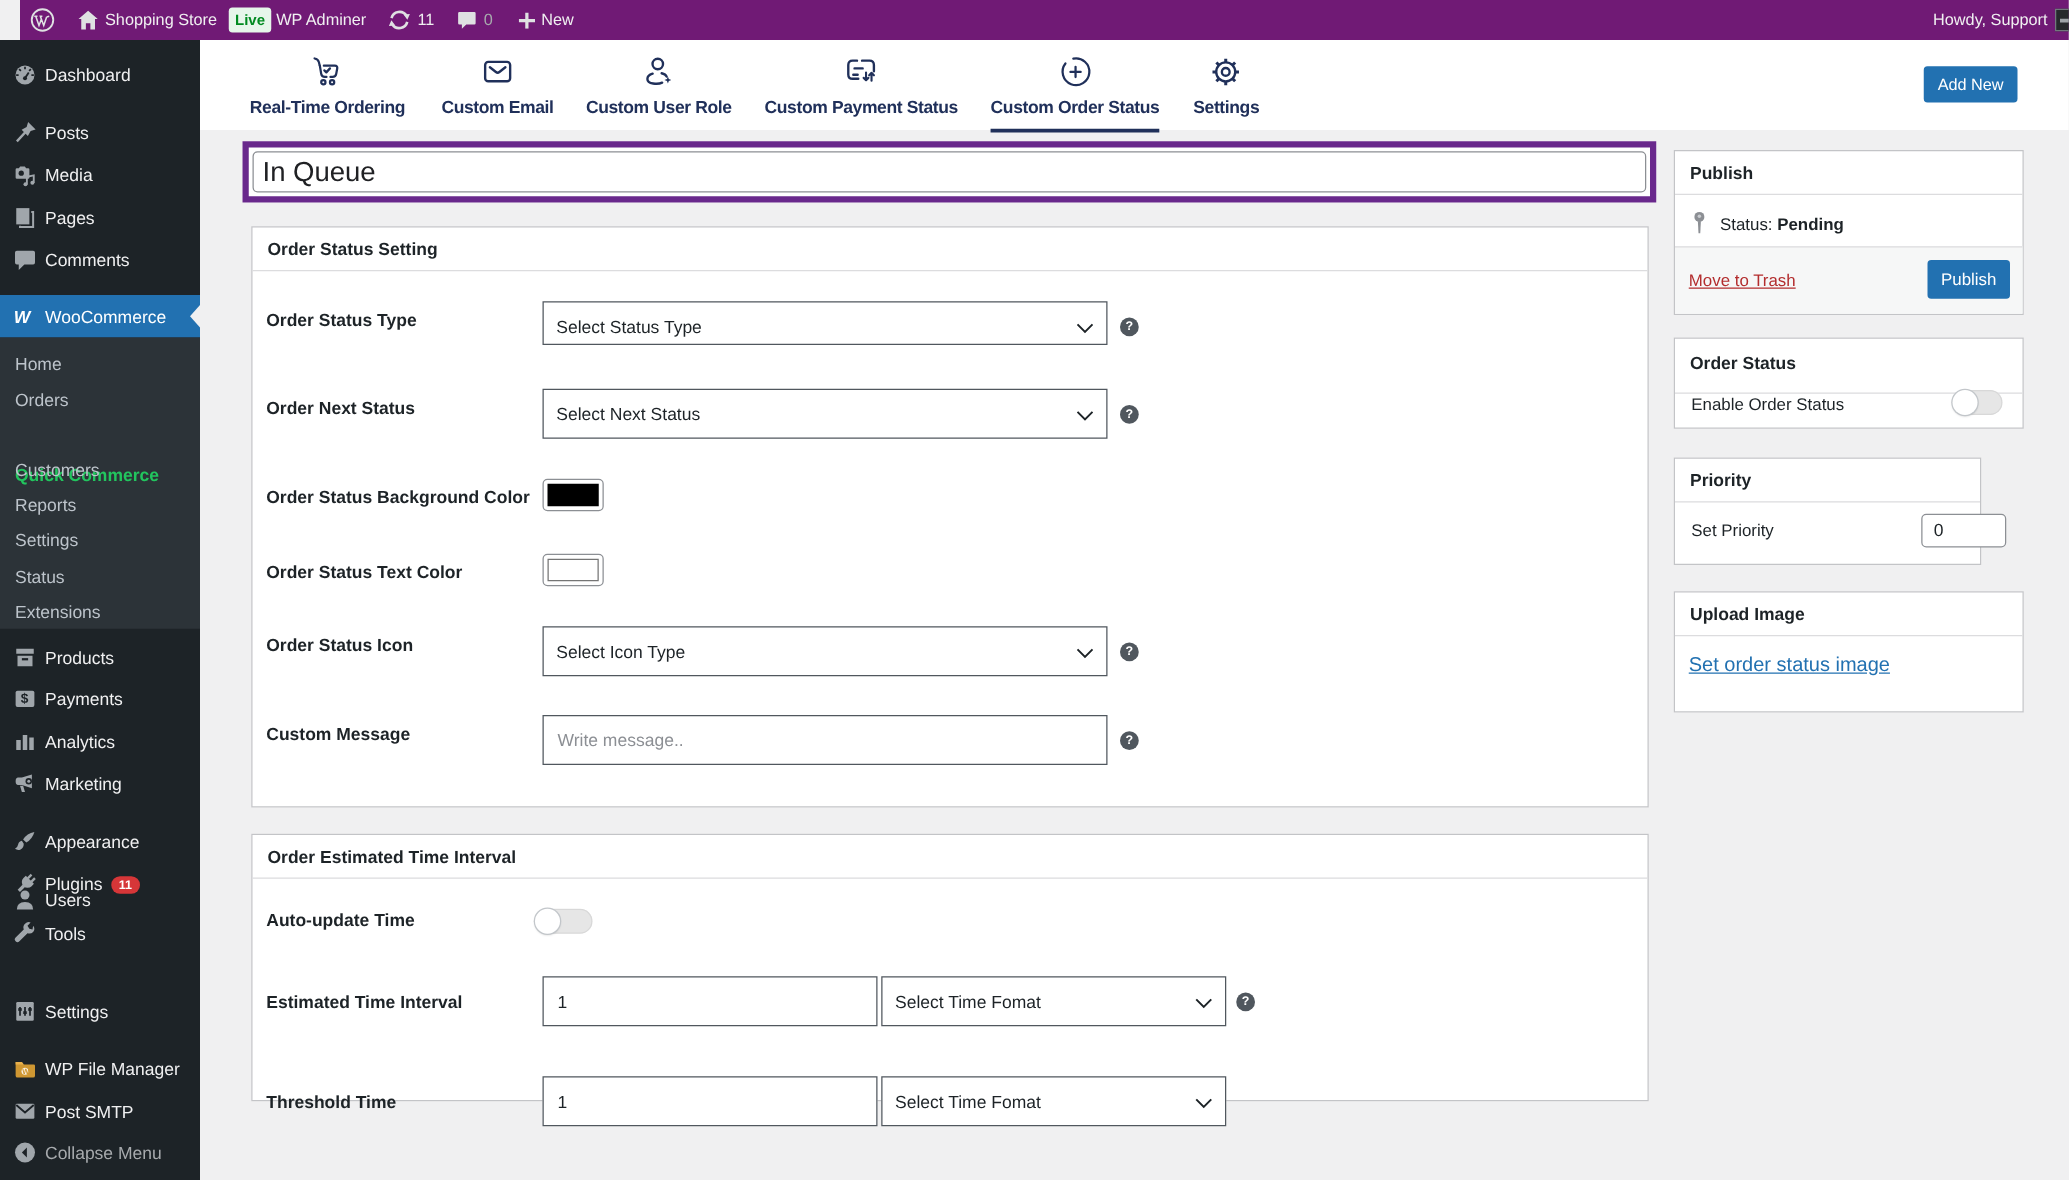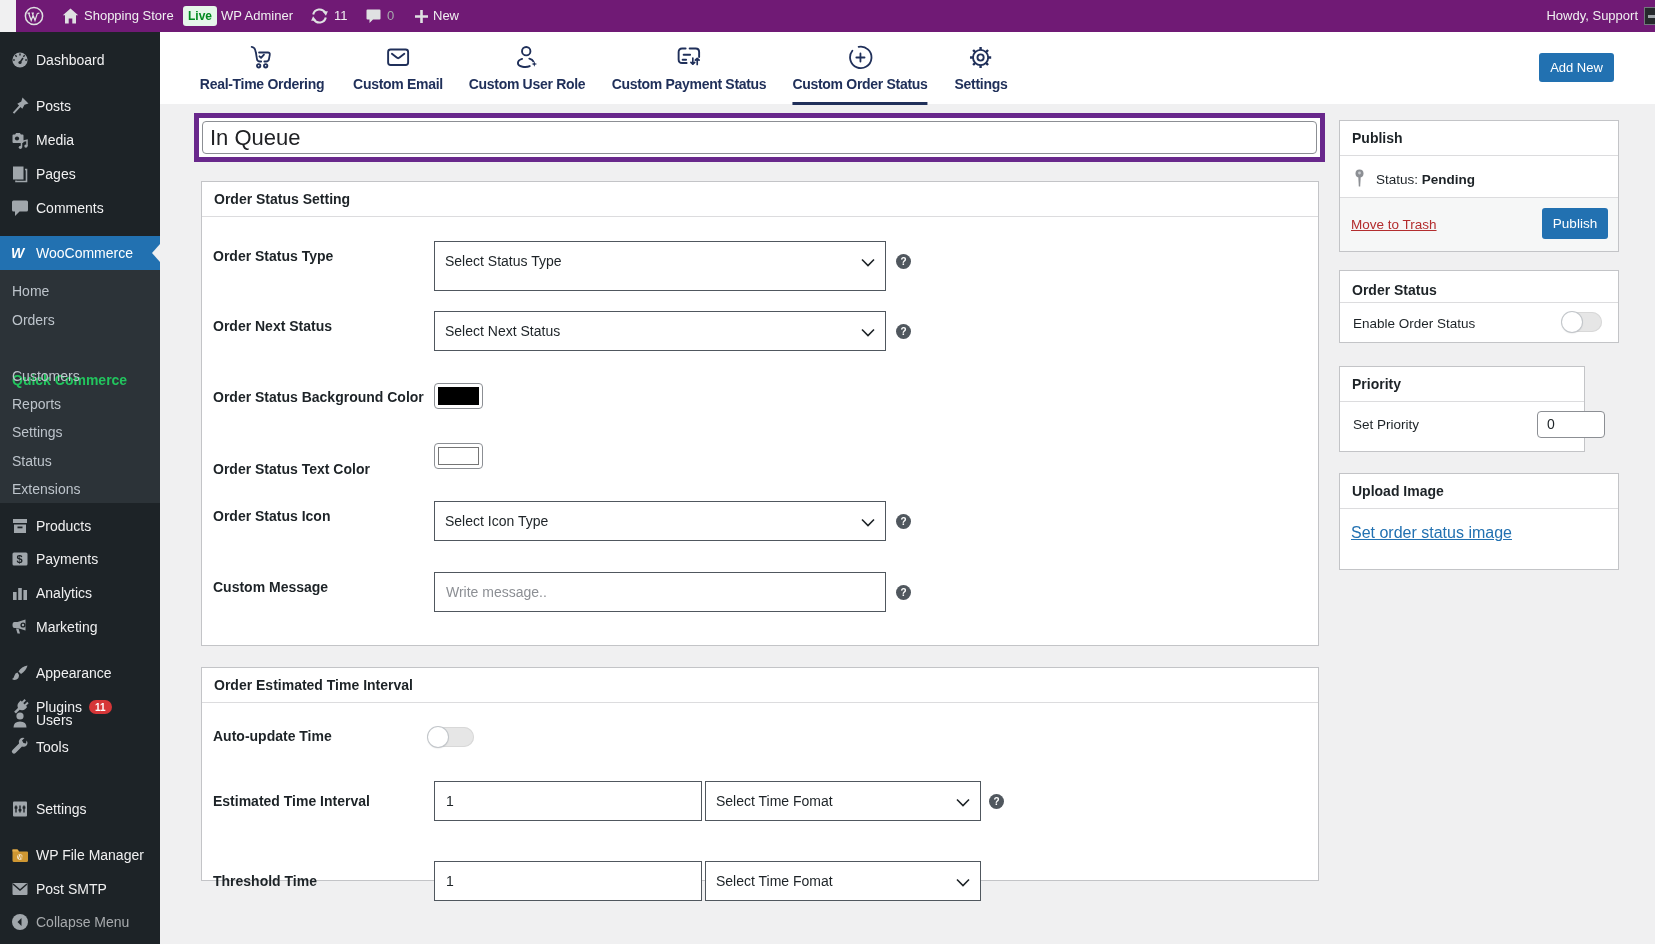--- a/index.html
+++ b/index.html
@@ -308,47 +308,47 @@
 <div class="panel" id="panel1" style="left:201px; top:181px; width:1118px; height:465px;">
   <div class="phead">Order Status Setting</div>
 </div>
 <div class="panel" id="panel2" style="left:201px; top:667px; width:1118px; height:214px;">
   <div class="phead">Order Estimated Time Interval</div>
 </div>
 <div class="panel" id="publish" style="left:1339px; top:120px; width:280px; height:132px;">
   <div class="phead" style="border-bottom:1px solid #dcdcde;">Publish</div>
 </div>
 <div class="panel" id="orderstatus" style="left:1339px; top:270px; width:280px; height:73px;">
-  <div class="phead" style="height:32px;line-height:38px;">Order Status</div>
+  <div class="phead" style="height:44px;line-height:38px;">Order Status</div>
 </div>
 <div class="panel" id="priority" style="left:1339px; top:366px; width:246px; height:86px;">
   <div class="phead">Priority</div>
 </div>
 <div class="panel" id="uploadimg" style="left:1339px; top:473px; width:280px; height:97px;">
   <div class="phead">Upload Image</div>
 </div>
 
 <div class="flabel" style="top:248px;">Order Status Type</div>
-<div class="fselect" style="left:434px;top:241px;width:452px;height:50px;">Select Status Type<svg width="14" height="9" viewBox="0 0 14 9">
+<div class="fselect" style="left:434px;top:241px;width:452px;height:35px;">Select Status Type<svg width="14" height="9" viewBox="0 0 14 9">
       <polyline points="1,1.5 7,7.5 13,1.5" fill="none" stroke="#1d2327" stroke-width="1.6"></polyline>
     </svg></div>
 <div class="helpq" style="left:896px;top:254px;">?</div>
 
 <div class="flabel" style="top:318px;">Order Next Status</div>
 <div class="fselect" style="left:434px;top:311px;width:452px;height:40px;">Select Next Status<svg width="14" height="9" viewBox="0 0 14 9">
       <polyline points="1,1.5 7,7.5 13,1.5" fill="none" stroke="#1d2327" stroke-width="1.6"></polyline>
     </svg></div>
 <div class="helpq" style="left:896px;top:324px;">?</div>
 
 <div class="flabel" style="top:389px;">Order Status Background Color</div>
 <div class="swatch" style="top:383px;">
     <div class="inner" style="background:#000;"></div>
   </div>
 
-<div class="flabel" style="top:449px;margin-top:12px;">Order Status Text Color</div>
+<div class="flabel" style="top:449px;">Order Status Text Color</div>
 <div class="swatch" style="top:443px;">
     <div class="inner" style="background:#fff;border:1px solid #757575;"></div>
   </div>
 
 <div class="flabel" style="top:508px;">Order Status Icon</div>
 <div class="fselect" style="left:434px;top:501px;width:452px;height:40px;">Select Icon Type<svg width="14" height="9" viewBox="0 0 14 9">
       <polyline points="1,1.5 7,7.5 13,1.5" fill="none" stroke="#1d2327" stroke-width="1.6"></polyline>
     </svg></div>
 <div class="helpq" style="left:896px;top:514px;">?</div>
 

